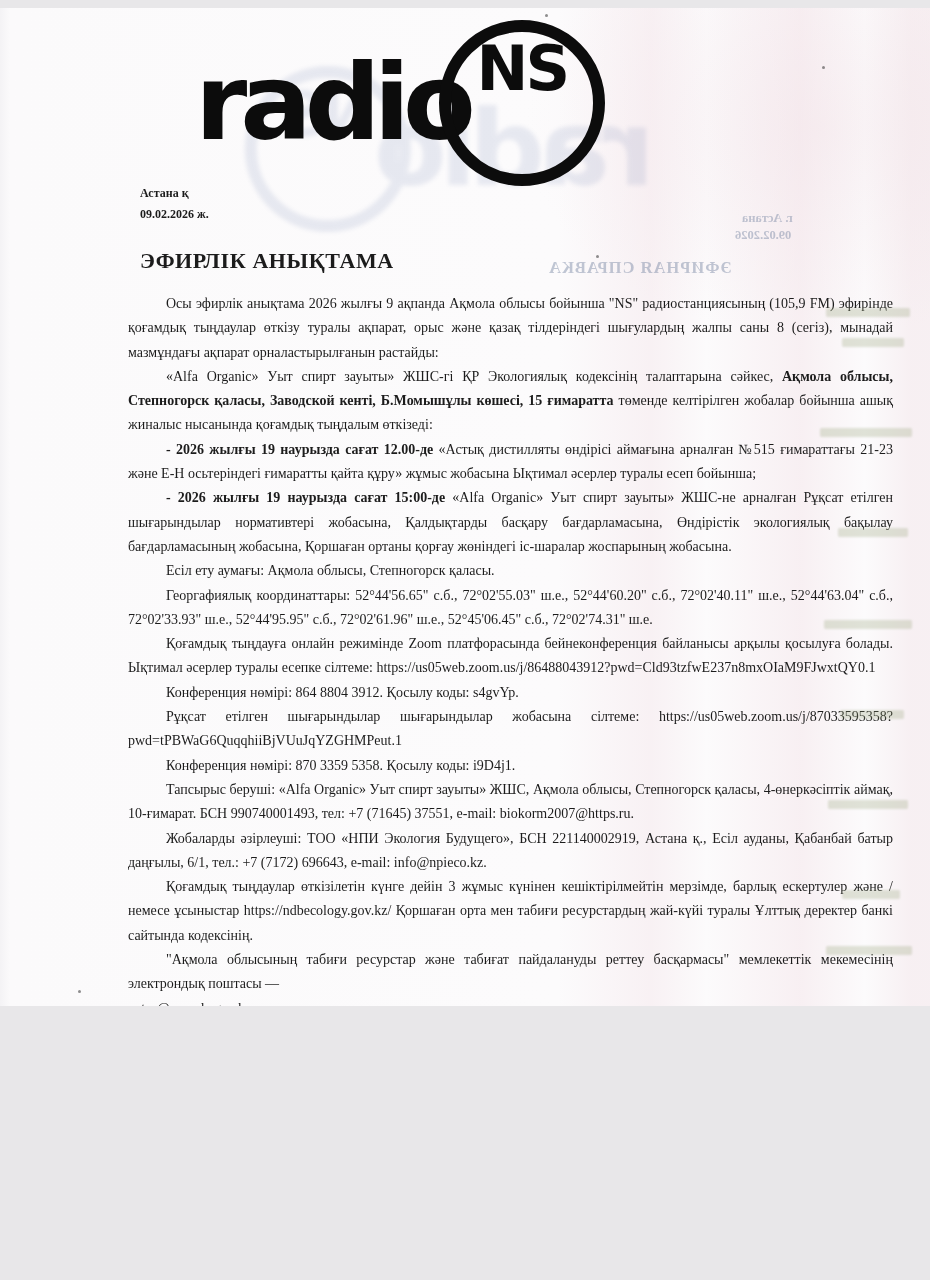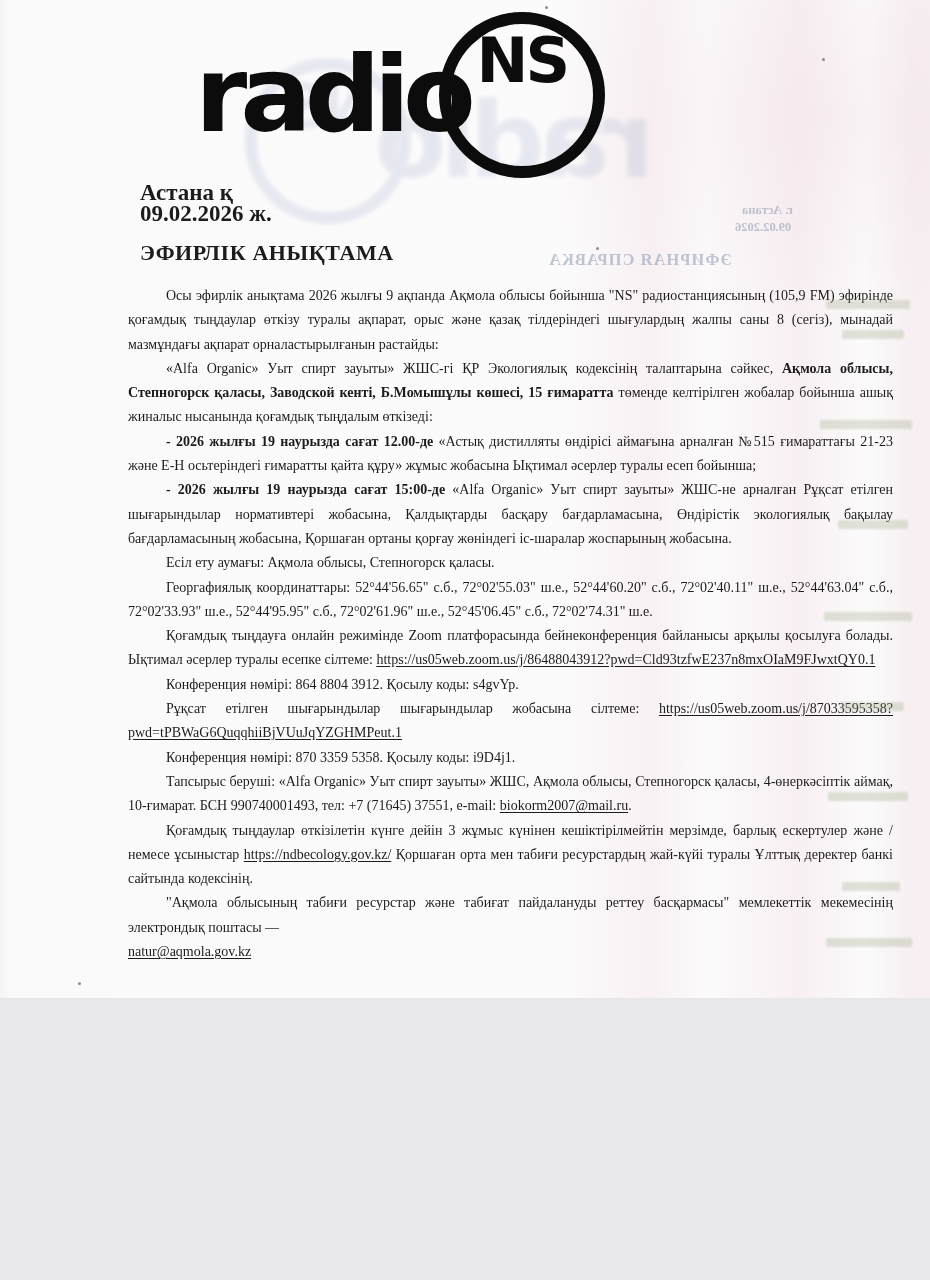--- a/index.html
+++ b/index.html
@@ -1,16 +1,16 @@
 <!DOCTYPE html>
 <html><head>
 <meta charset="utf-8">
 <style>
   html,body{margin:0;padding:0;background:#e8e7e9;}
-  #scan{position:relative;width:930px;height:998px;margin:0 auto;overflow:hidden;
+  #scan{position:relative;width:930px;height:998px;margin:8px auto;overflow:hidden;
     background:
       linear-gradient(90deg,#f4f3f5 0px,#fbfafb 10px,#fcfbfc 60%,#fcfbfc 100%);
     font-family:"Liberation Serif","DejaVu Serif",serif;color:#1c1c1c;}
   
   #scan::before{content:"";position:absolute;inset:0;pointer-events:none;
     background:
       linear-gradient(90deg,transparent 60%,rgba(241,222,228,.35) 70%,transparent 76%,
         rgba(241,222,228,.4) 86%,transparent 93%,rgba(238,218,224,.35) 98%),
       radial-gradient(420px 300px at 88% 12%,rgba(240,222,228,.35),transparent 70%);}
   .scan-bottom{position:absolute;left:0;top:1252px;width:930px;height:28px;background:#edecee;}
@@ -20,30 +20,30 @@
     font-family:"DejaVu Sans","Liberation Sans",sans-serif;font-weight:bold;color:#0c0c0c;}
   .logo-word{font-size:106px;letter-spacing:-7px;line-height:150px;}
   .logo-ring{width:142px;height:142px;border:12px solid #0c0c0c;border-radius:50%;
     display:flex;align-items:flex-start;justify-content:center;margin-left:-30px;background:transparent;}
   .logo-ns{font-size:62px;letter-spacing:-3px;}
   .logo.ghost{left:245px;top:58px;transform:scaleX(-1);opacity:.12;filter:blur(2px);}
   .logo.ghost .logo-word,.logo.ghost .logo-ns{color:#51679f;}
   .logo.ghost .logo-ring{border-color:#51679f;}
 
   
-  .meta{position:absolute;left:140px;top:182px;font-weight:bold;font-size:23px;line-height:21px;}
+  .meta{position:absolute;left:140px;top:175px;font-weight:bold;font-size:12px;line-height:21px;}
   .doc-title{position:absolute;left:140px;top:240px;width:765px;text-align:left;
     font-weight:bold;font-size:22px;letter-spacing:.6px;}
 
   
   .doc-body{position:absolute;left:128px;top:284px;width:765px;
     font-size:14px;line-height:24.3px;text-align:justify;}
   .doc-body p{margin:0;text-indent:38px;}
   .b{font-weight:bold;}
-  .link{text-decoration:underline;text-underline-offset:2px;}
+  .link{text-underline-offset:2px;}
 
   
   .sig-role{position:absolute;left:140px;top:1200px;font-size:18.5px;}
   .sig-name{position:absolute;left:368px;top:1200px;font-size:18.5px;}
 
   
   .stamp{position:absolute;left:192px;top:1086px;opacity:.82;mix-blend-mode:multiply;
     transform:rotate(-6deg);filter:blur(.3px);}
   .sig-ink{position:absolute;left:198px;top:1118px;mix-blend-mode:multiply;}
 
@@ -96,21 +96,22 @@
       <p><span>Осы эфирлік анықтама 2026 жылғы 9 ақпанда Ақмола облысы бойынша "NS" радиостанциясының (105,9 FM) эфирінде қоғамдық тыңдаулар өткізу туралы ақпарат, орыс және қазақ тілдеріндегі шығулардың жалпы саны 8 (сегіз), мынадай мазмұндағы ақпарат орналастырылғанын растайды:</span></p>
       <p><span>«Alfa Organic» Уыт спирт зауыты» ЖШС-гі ҚР Экологиялық кодексінің талаптарына сәйкес, </span><span class="b">Ақмола облысы, Степногорск қаласы, Заводской кенті, Б.Момышұлы көшесі, 15 ғимаратта</span><span> төменде келтірілген жобалар бойынша ашық жиналыс нысанында қоғамдық тыңдалым өткізеді:</span></p>
       <p><span class="b">- 2026 жылғы 19 наурызда сағат 12.00-де</span><span> «Астық дистилляты өндірісі аймағына арналған №515 ғимараттағы 21-23 және Е-Н осьтеріндегі ғимаратты қайта құру» жұмыс жобасына Ықтимал әсерлер туралы есеп бойынша;</span></p>
       <p><span class="b">- 2026 жылғы 19 наурызда сағат 15:00-де</span><span> «Alfa Organic» Уыт спирт зауыты» ЖШС-не арналған Рұқсат етілген шығарындылар нормативтері жобасына, Қалдықтарды басқару бағдарламасына, Өндірістік экологиялық бақылау бағдарламасының жобасына, Қоршаған ортаны қорғау жөніндегі іс-шаралар жоспарының жобасына.</span></p>
       <p><span>Есіл ету аумағы: Ақмола облысы, Степногорск қаласы.</span></p>
       <p><span>Георгафиялық координаттары: 52°44'56.65" с.б., 72°02'55.03" ш.е., 52°44'60.20" с.б., 72°02'40.11" ш.е., 52°44'63.04" с.б., 72°02'33.93" ш.е., 52°44'95.95" с.б., 72°02'61.96" ш.е., 52°45'06.45" с.б., 72°02'74.31" ш.е.</span></p>
       <p><span>Қоғамдық тыңдауға онлайн режимінде Zoom платфорасында бейнеконференция байланысы арқылы қосылуға болады. Ықтимал әсерлер туралы есепке сілтеме: </span><span class="link">https://us05web.zoom.us/j/86488043912?pwd=Cld93tzfwE237n8mxOIaM9FJwxtQY0.1</span></p>
       <p><span>Конференция нөмірі: 864 8804 3912. Қосылу коды: s4gvYp.</span></p>
       <p><span>Рұқсат етілген шығарындылар шығарындылар жобасына сілтеме: </span><span class="link">https://us05web.zoom.us/j/87033595358?pwd=tPBWaG6QuqqhiiBjVUuJqYZGHMPeut.1</span></p>
       <p><span>Конференция нөмірі: 870 3359 5358. Қосылу коды: i9D4j1.</span></p>
-      <p><span>Тапсырыс беруші: «Alfa Organic» Уыт спирт зауыты» ЖШС, Ақмола облысы, Степногорск қаласы, 4-өнеркәсіптік аймақ, 10-ғимарат. БСН 990740001493, тел: +7 (71645) 37551, e-mail: </span><span class="link">biokorm2007@mail.ru</span><span>.</span></p>
+      <p><span>Тапсырыс беруші: «Alfa Organic» Уыт спирт зауыты» ЖШС, Ақмола облысы, Степногорск қаласы, 4-өнеркәсіптік аймақ, 10-ғимарат. БСН 990740001493, тел: +7 (71645) 37551, e-mail: </span><span class="link">biokorm2007@https.ru</span><span>.</span></p>
+      <p><span>Жобаларды әзірлеуші: ТОО «НПИ Экология Будущего», БСН 221140002919, Астана қ., Есіл ауданы, Қабанбай батыр даңғылы, 6/1, тел.: +7 (7172) 696643, e-mail: </span><span class="link">info@npieco.kz</span><span>.</span></p>
       <p><span>Қоғамдық тыңдаулар өткізілетін күнге дейін 3 жұмыс күнінен кешіктірілмейтін мерзімде, барлық ескертулер және / немесе ұсыныстар </span><span class="link">https://ndbecology.gov.kz/</span><span> Қоршаған орта мен табиғи ресурстардың жай-күйі туралы Ұлттық деректер банкі сайтында кодексінің.</span></p>
       <p><span>"Ақмола облысының табиғи ресурстар және табиғат пайдалануды реттеу басқармасы" мемлекеттік мекемесінің электрондық поштасы —</span><br><span class="link">natur@aqmola.gov.kz</span></p>
     </div>
 
   <div class="gbar" style="left:826px;top:300px;width:84px"></div>
   <div class="gbar" style="left:842px;top:330px;width:62px"></div>
   <div class="gbar" style="left:820px;top:420px;width:92px"></div>
   <div class="gbar" style="left:838px;top:520px;width:70px"></div>
   <div class="gbar" style="left:824px;top:612px;width:88px"></div>
   <div class="gbar" style="left:840px;top:702px;width:64px"></div>

